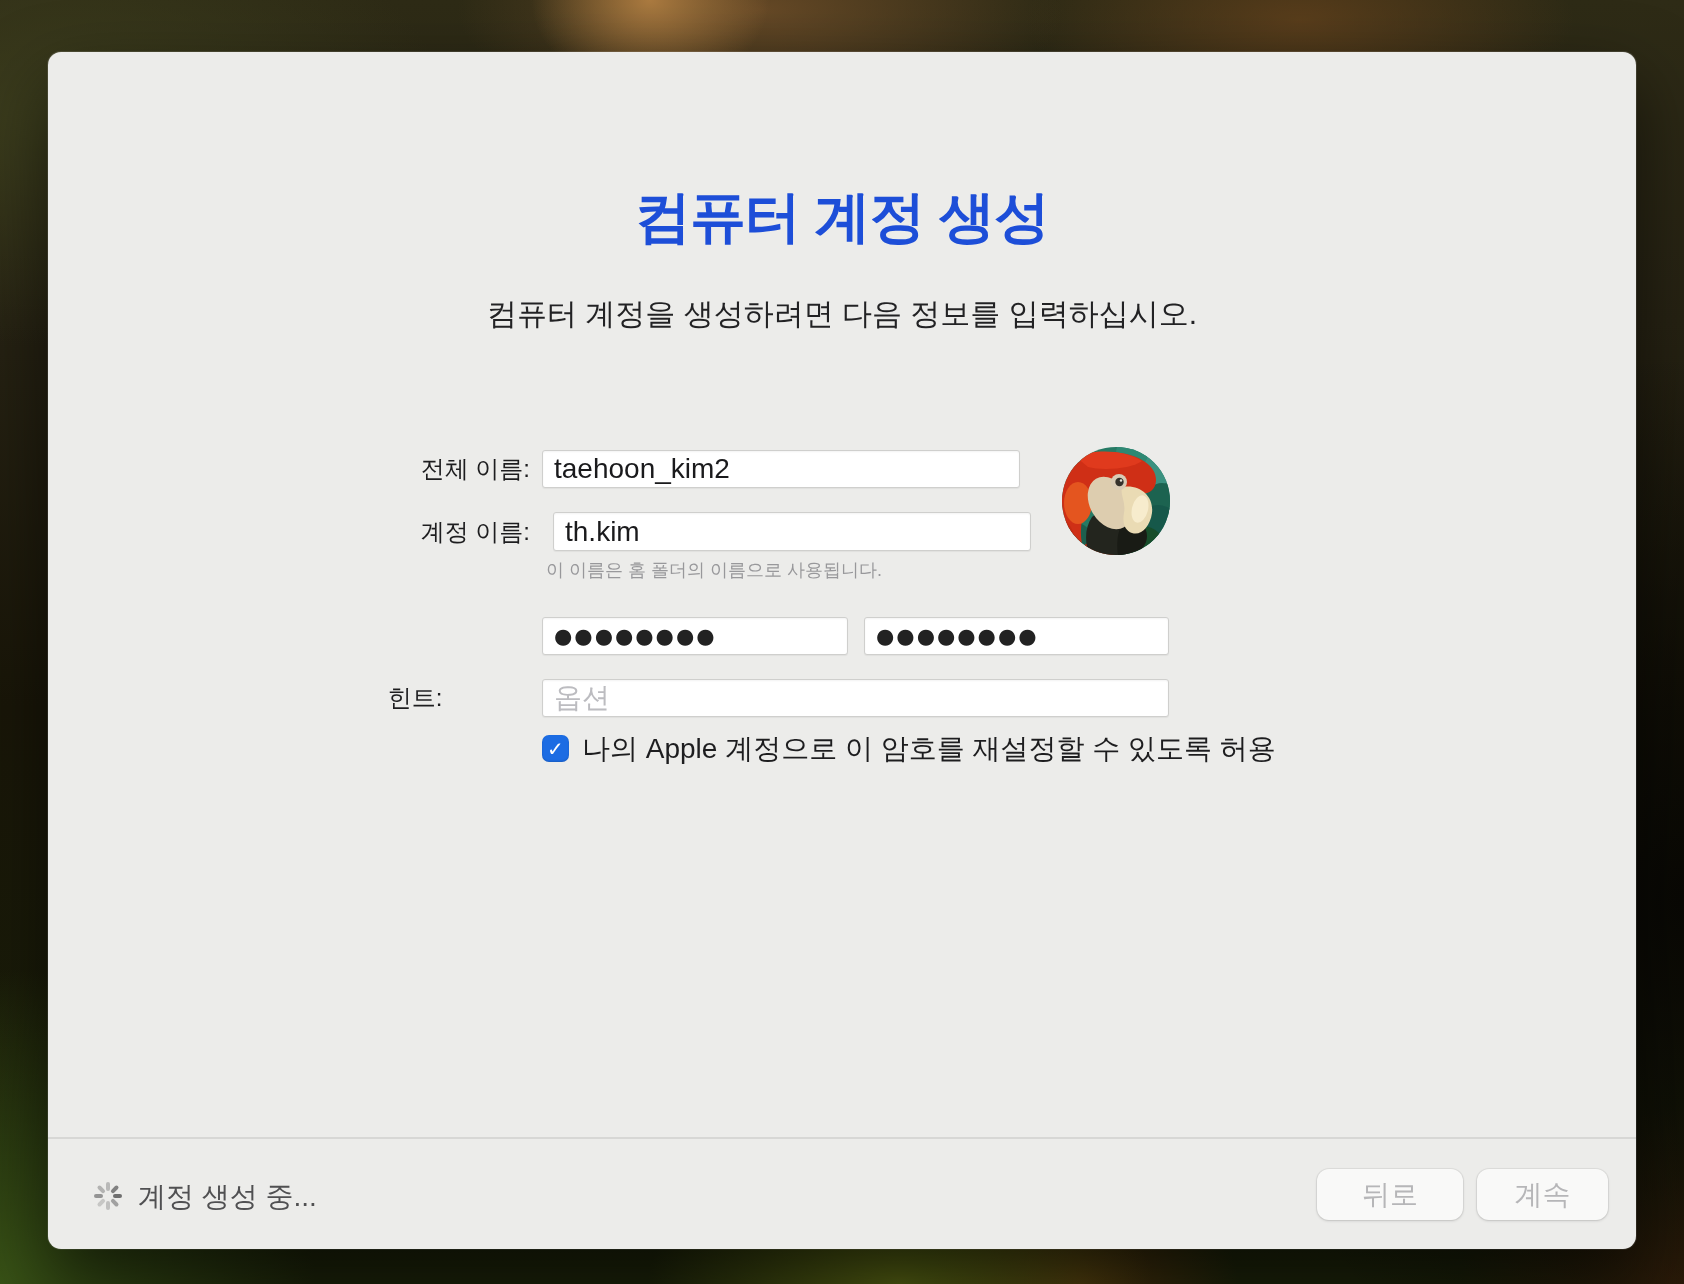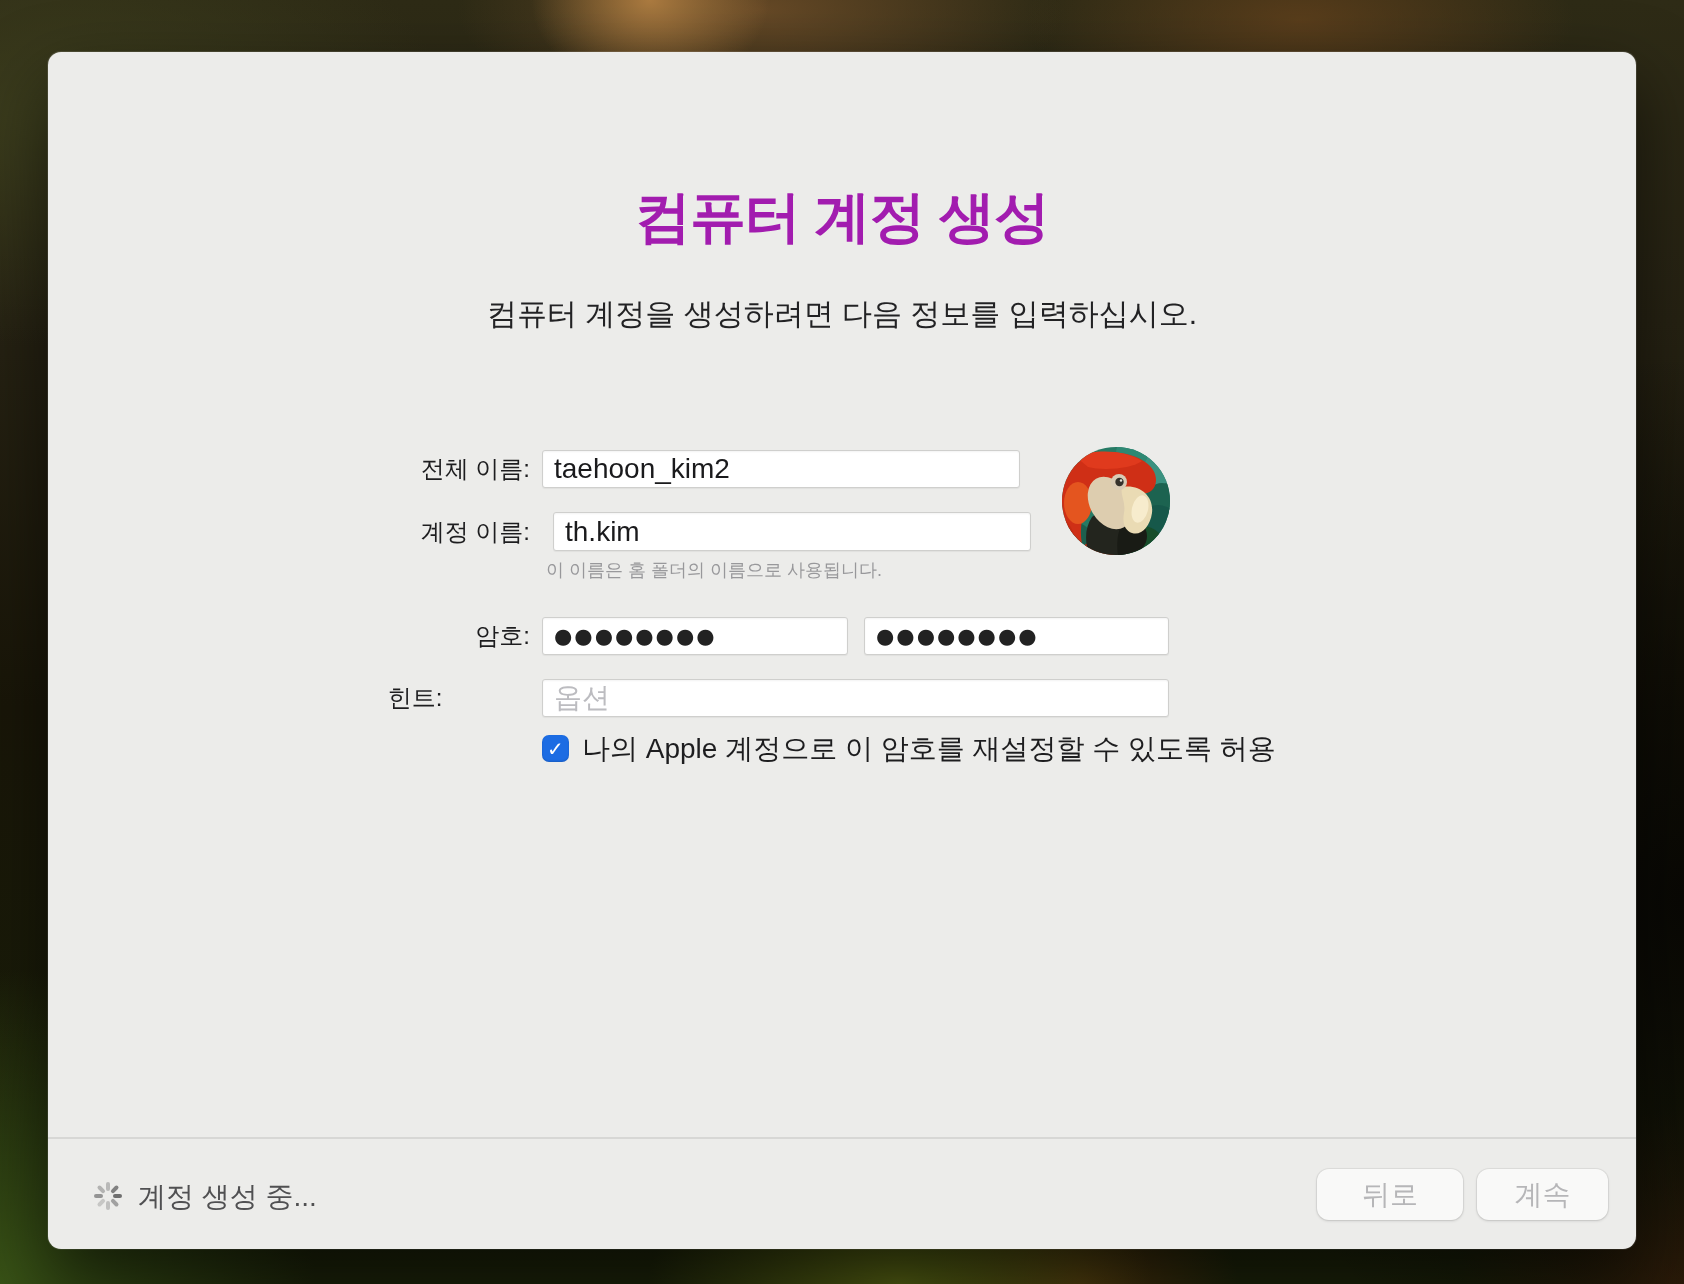--- a/index.html
+++ b/index.html
@@ -19,21 +19,21 @@
       radial-gradient(300px 240px at 1684px 1284px, rgba(58,32,10,.9), rgba(58,32,10,0) 75%),
       linear-gradient(180deg,#2e2b16 0%,#262213 25%,#191608 55%,#1a2009 100%);
   }
   .window{
     position:absolute;left:48px;top:52px;width:1588px;height:1197px;
     background:#ececea;border-radius:13px;
     box-shadow:0 30px 70px rgba(0,0,0,.55), 0 0 0 1px rgba(255,255,255,.12);
   }
   .title{
     position:absolute;left:0;top:128px;width:100%;text-align:center;
-    font-size:56px;font-weight:700;color:#a21caf;letter-spacing:-1px;
+    font-size:56px;font-weight:700;color:#1d4ed8;letter-spacing:-1px;
   }
   .subtitle{
     position:absolute;left:0;top:222px;width:100%;text-align:center;
     font-size:30px;color:#222224;margin-top:20px;
   }
   .flabel{
     position:absolute;left:252px;width:230px;text-align:right;
     font-size:24px;color:#1d1d1f;
   }
   .tfield{
@@ -91,21 +91,20 @@
   <div class="title">컴퓨터 계정 생성</div>
   <div class="subtitle">컴퓨터 계정을 생성하려면 다음 정보를 입력하십시오.</div>
 
   <div class="flabel" style="top:398px;line-height:38px;">전체 이름:</div>
   <input class="tfield" style="left: 494px; top: 398px; width: 478px; height: 38px;" type="text" value="taehoon_kim2">
 
   <div class="flabel" style="top:460px;line-height:39px;">계정 이름:</div>
   <input class="tfield" style="left: 494px; top: 460px; width: 478px; height: 39px; margin-left: 11px;" type="text" value="th.kim">
   <div class="helper">이 이름은 홈 폴더의 이름으로 사용됩니다.</div>
 
-  <div class="flabel" style="top:565px;line-height:38px;">암호:</div>
   <input class="tfield pwfield" style="left: 494px; top: 565px; width: 306px; height: 38px;" type="text" value="●●●●●●●●">
   <input class="tfield pwfield" style="left: 816px; top: 565px; width: 305px; height: 38px;" type="text" value="●●●●●●●●">
 
   <div class="flabel" style="top:627px;line-height:38px;text-align:center;">힌트:</div>
   <input class="tfield" style="left: 494px; top: 627px; width: 627px; height: 38px;" type="text" placeholder="옵션">
 
   <div class="checkbox">
     <span class="mark">✓</span>
   </div>
   <div class="cbLabel">나의 Apple 계정으로 이 암호를 재설정할 수 있도록 허용</div>

